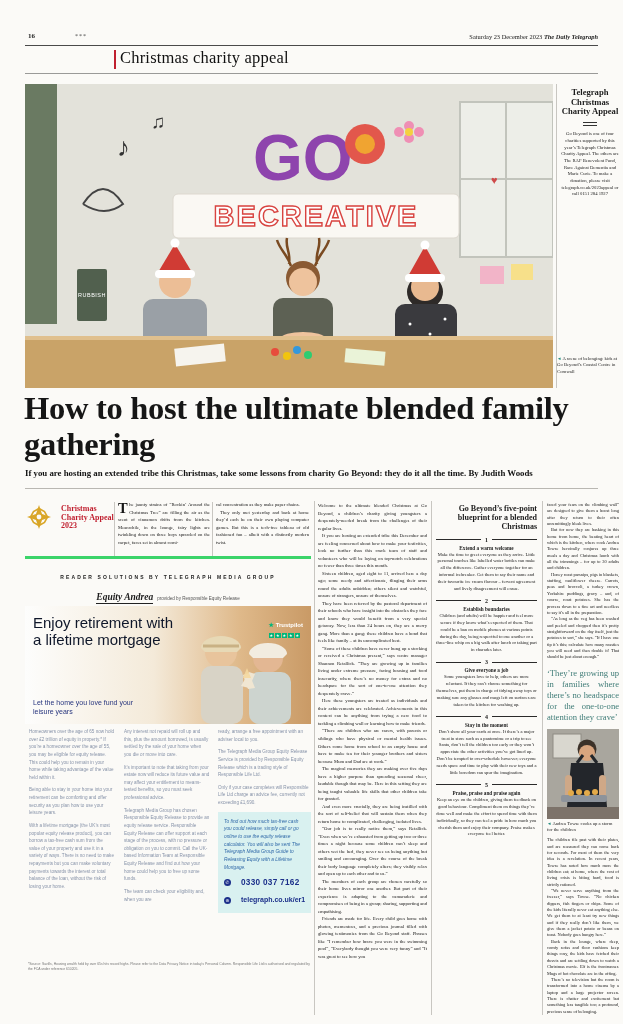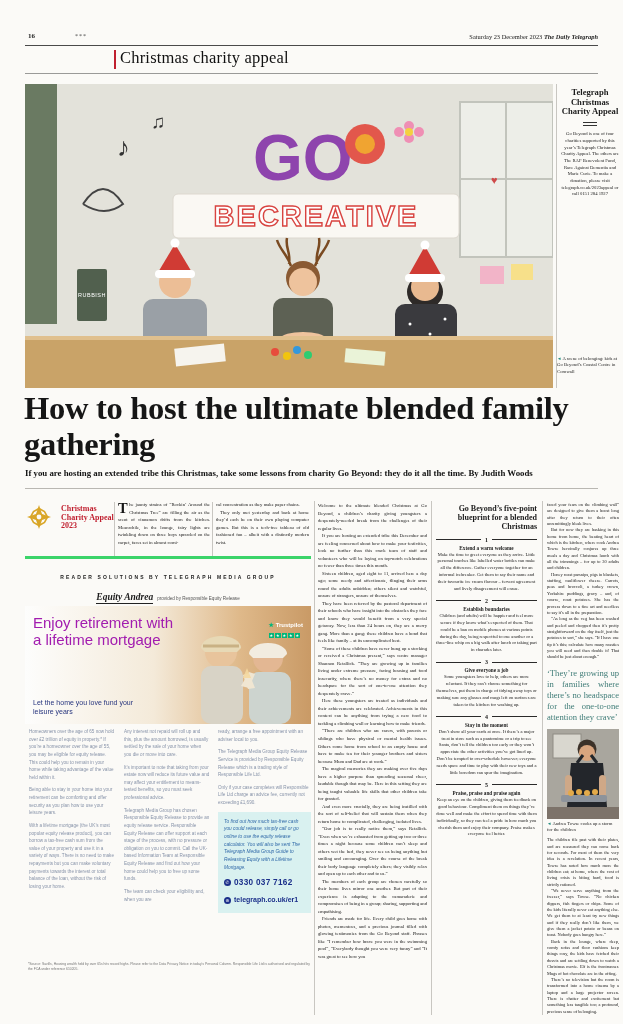--- a/index.html
+++ b/index.html
@@ -40,32 +40,32 @@
   .bp-sep::before,.bp-sep::after{content:"";flex:1;border-top:.8px solid #2a2a2a;}
   .bp-num{font-weight:bold;font-size:6px;}
   .bp-head{font-weight:bold;font-size:5.2px;text-align:center;margin:1px 0;}
   .bp-body{font-size:4.6px;line-height:1.5;text-align:center;color:#1a1a1a;}
   
   .pq{font-size:8.6px;line-height:1.28;color:#3f7c77;margin:7px 0 6px;font-weight:500;}
   
   .kicker{font-family:"Liberation Sans",sans-serif;font-size:5px;letter-spacing:2.1px;font-weight:bold;color:#222;text-align:center;}
   .eq-logo{font-style:italic;font-weight:bold;font-size:9.5px;border-bottom:1px solid #222;padding-bottom:1px;}
   .eq-suffix{font-family:"Liberation Sans",sans-serif;font-size:4.6px;color:#555;margin-left:4px;}
-  .ad-head{font-family:"Liberation Sans",sans-serif;font-size:15px;line-height:1.12;color:#a21caf;font-weight:500;}
+  .ad-head{font-family:"Liberation Sans",sans-serif;font-size:15px;line-height:1.12;color:#0f172a;font-weight:500;}
   .ad-tag{font-family:"Liberation Sans",sans-serif;font-size:7px;line-height:1.2;color:#27357e;}
   .ad-col{font-family:"Liberation Sans",sans-serif;font-size:4.6px;line-height:1.66;color:#8793a9;}
   .ad-col p{margin:0 0 5px 0;}
   .tp{font-family:"Liberation Sans",sans-serif;color:#fff;font-size:6px;font-weight:bold;}
   .tp-star{color:#00b67a;}
   .tp-boxes{display:flex;gap:1px;margin-top:1.5px;}
   .tp-box{width:5.5px;height:5.5px;background:#00b67a;color:#fff;font-size:4px;line-height:5.5px;text-align:center;}
   .cta{background:#d9f1f0;padding:6px 6px 7px;font-family:"Liberation Sans",sans-serif;
        font-size:4.8px;line-height:1.6;color:#3069a8;}
   .cta em{font-style:italic;}
-  .cta-row{display:flex;align-items:center;gap:3px;margin-top:5px;}
+  .cta-row{display:flex;align-items:center;gap:10px;margin-top:5px;}
   .cta-icon{width:7px;height:7px;border-radius:50%;background:#1b2f8a;color:#fff;font-size:4.5px;line-height:7px;text-align:center;flex:0 0 auto;}
   .cta-big{font-size:8.2px;font-weight:bold;color:#1b2f8a;letter-spacing:.3px;}
   .cta-url{font-size:7px;font-weight:bold;color:#1b2f8a;}
   .footnote{font-family:"Liberation Sans",sans-serif;font-size:3.4px;line-height:1.45;color:#777;}
   .greenrule{background:#3bd46a;height:3px;}
 </style>
 </head>
 <body>
 
 <div id="page">

